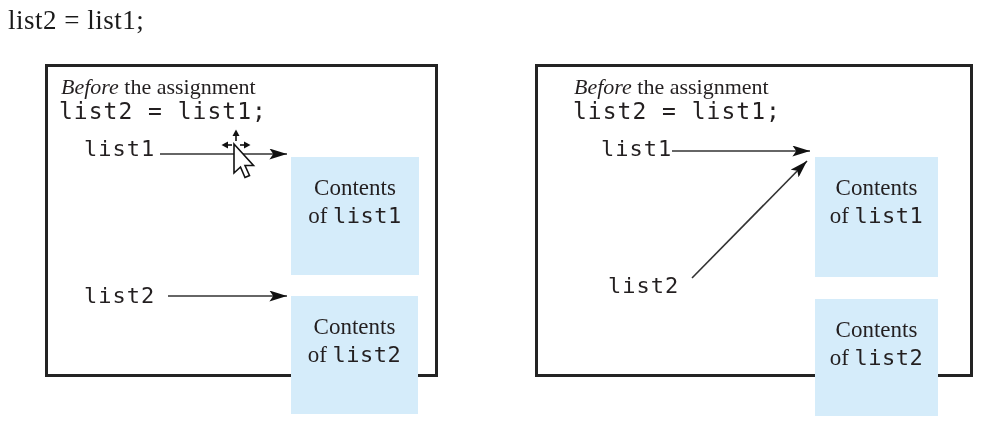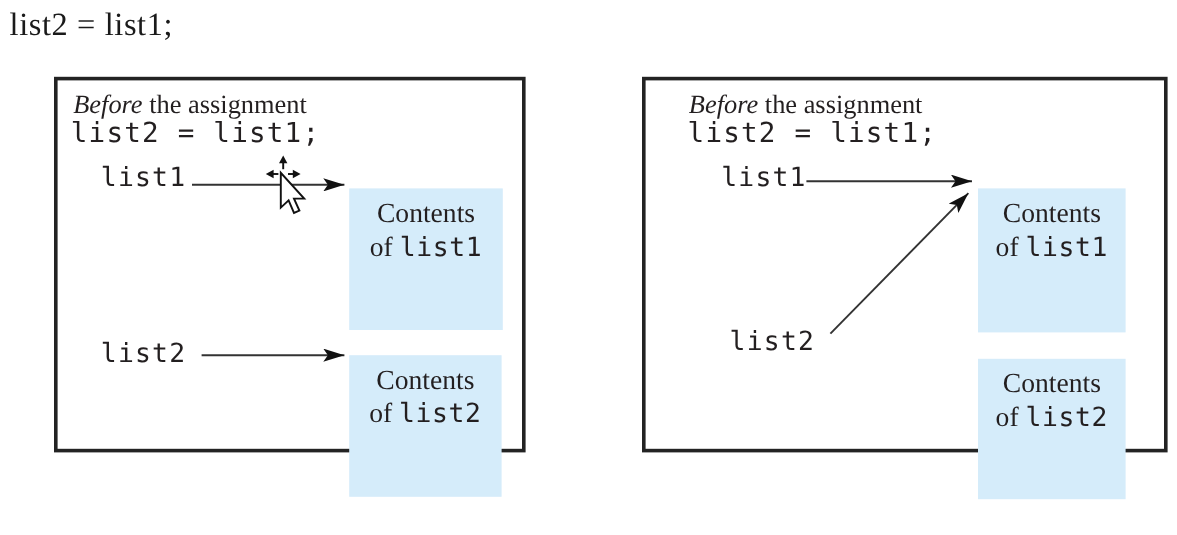--- a/index.html
+++ b/index.html
@@ -41,21 +41,21 @@
     font-size:23px;line-height:26px;letter-spacing:1px;white-space:nowrap;
   }
   .var-label{
     position:absolute;
     font-size:22px;line-height:25px;letter-spacing:1px;white-space:nowrap;
   }
   .content-box{
     position:absolute;
     background:var(--content-box-fill);
     text-align:center;
-    padding-top:7px;
+    padding-top:17px;
     box-sizing:border-box;
   }
   .box-line{font-size:23px;line-height:28px;white-space:nowrap;}
   .box-line .mono{font-size:22px;letter-spacing:0.5px;}
   .overlay{
     position:absolute;left:0;top:0;width:981px;height:446px;
     pointer-events:none;
   }
 </style>
 </head>

